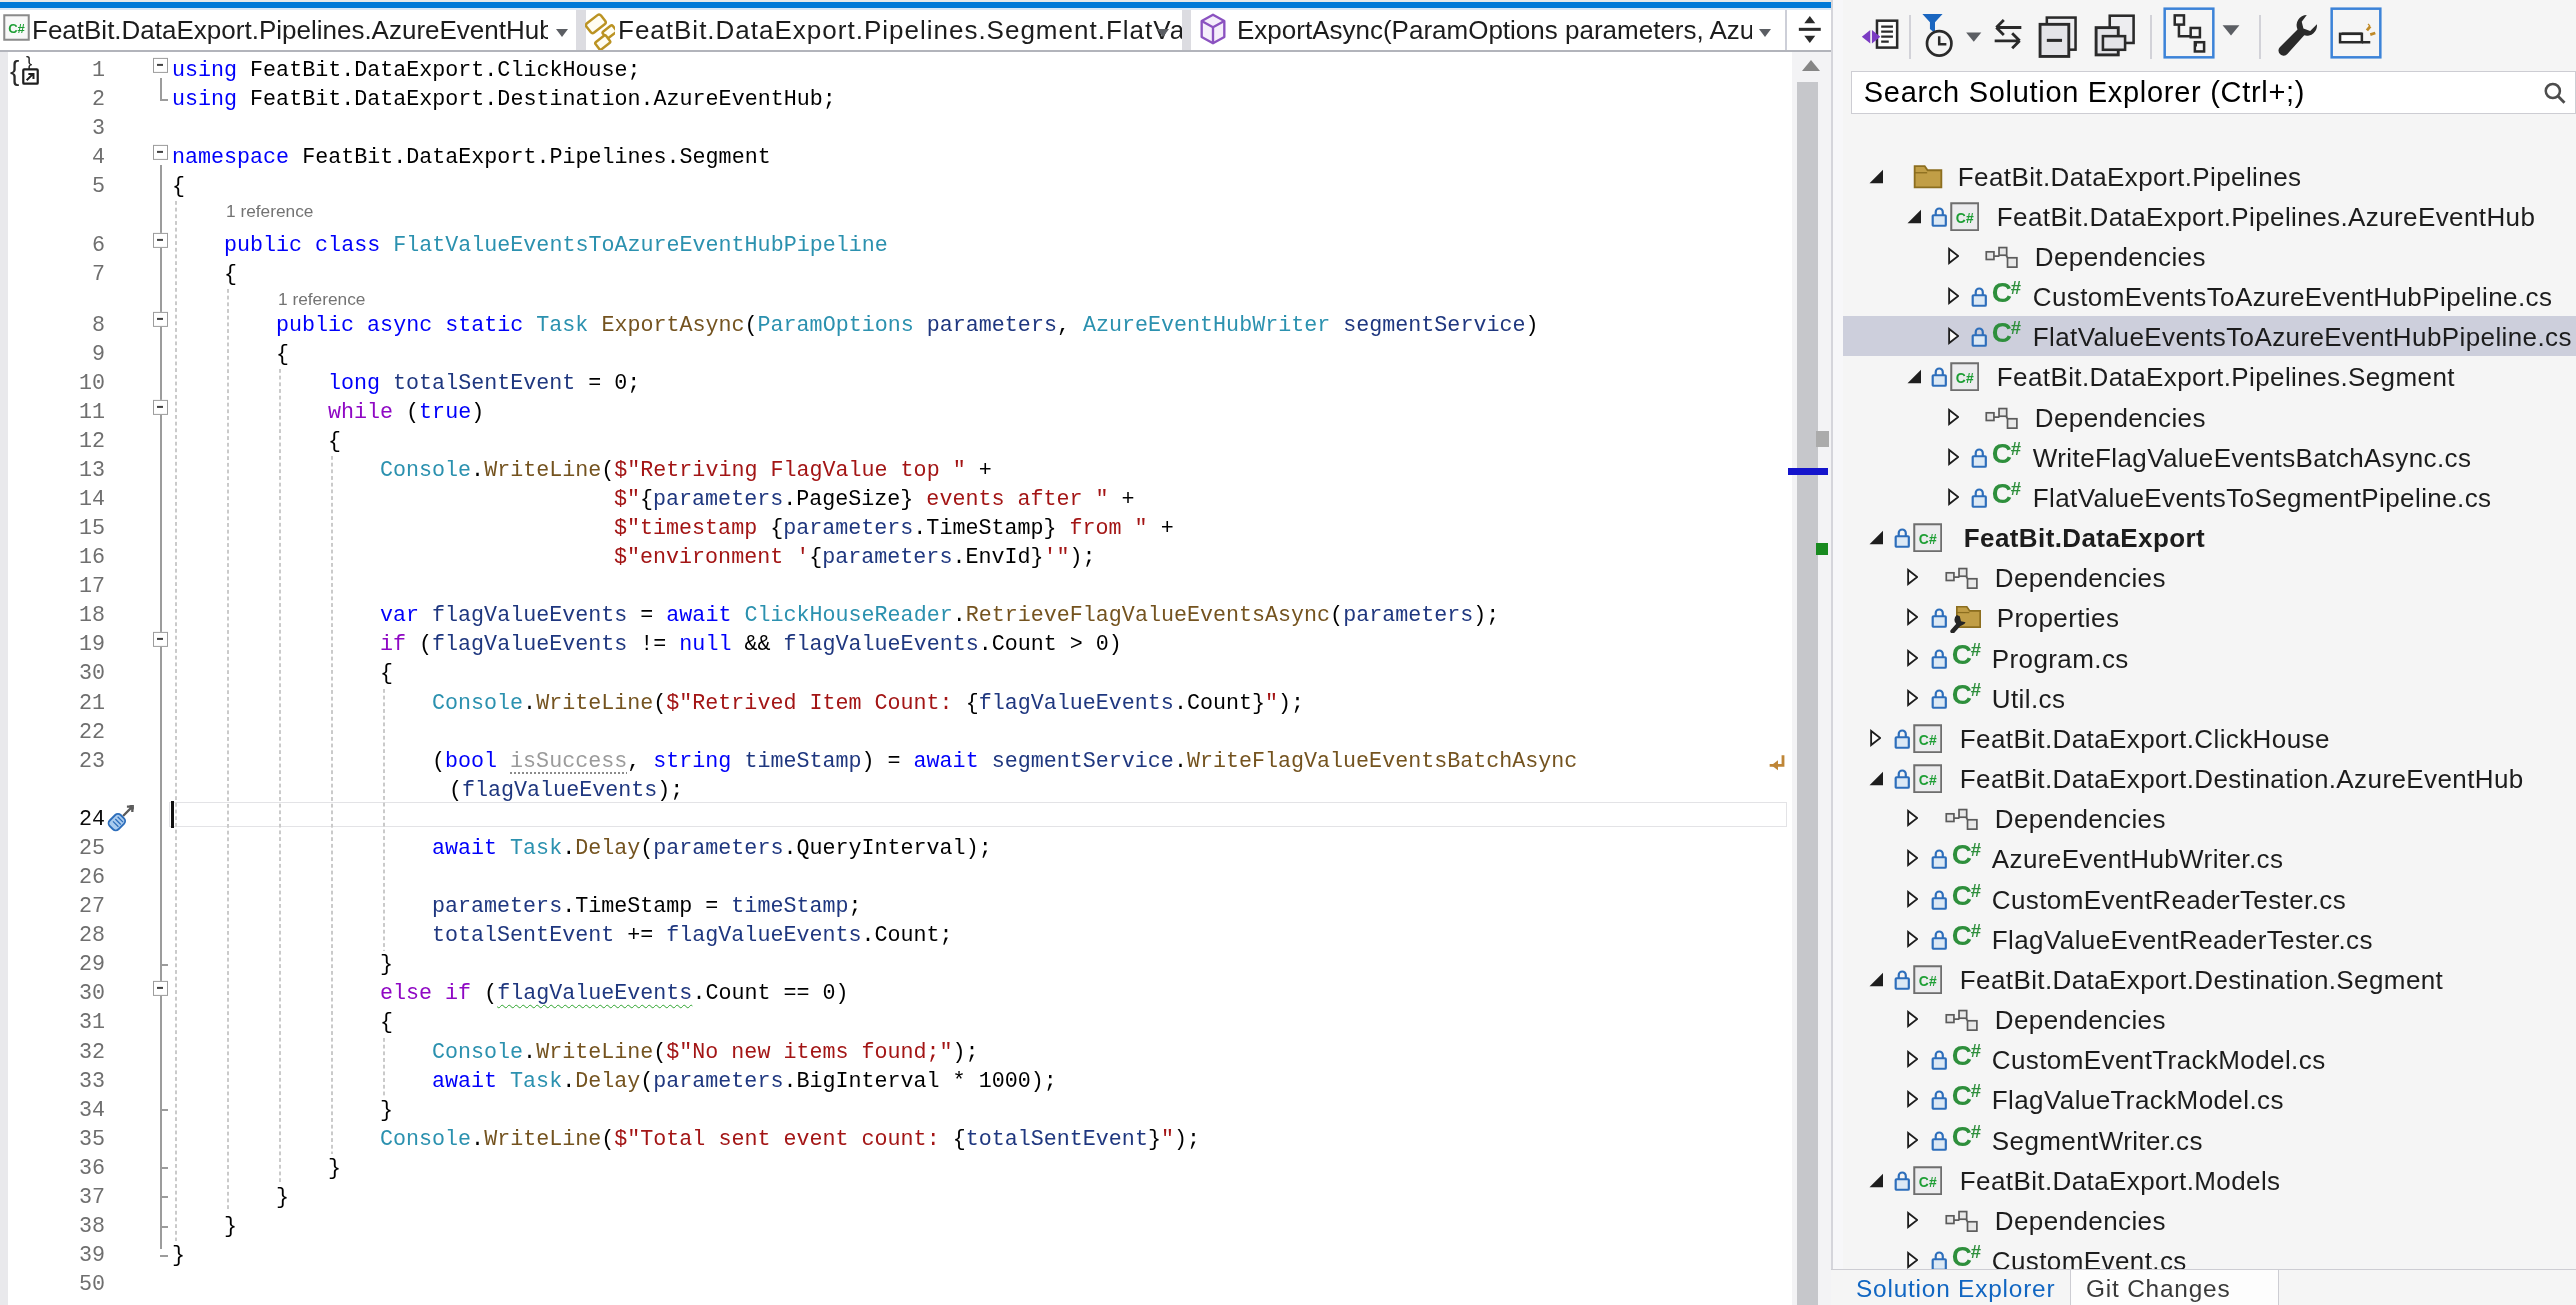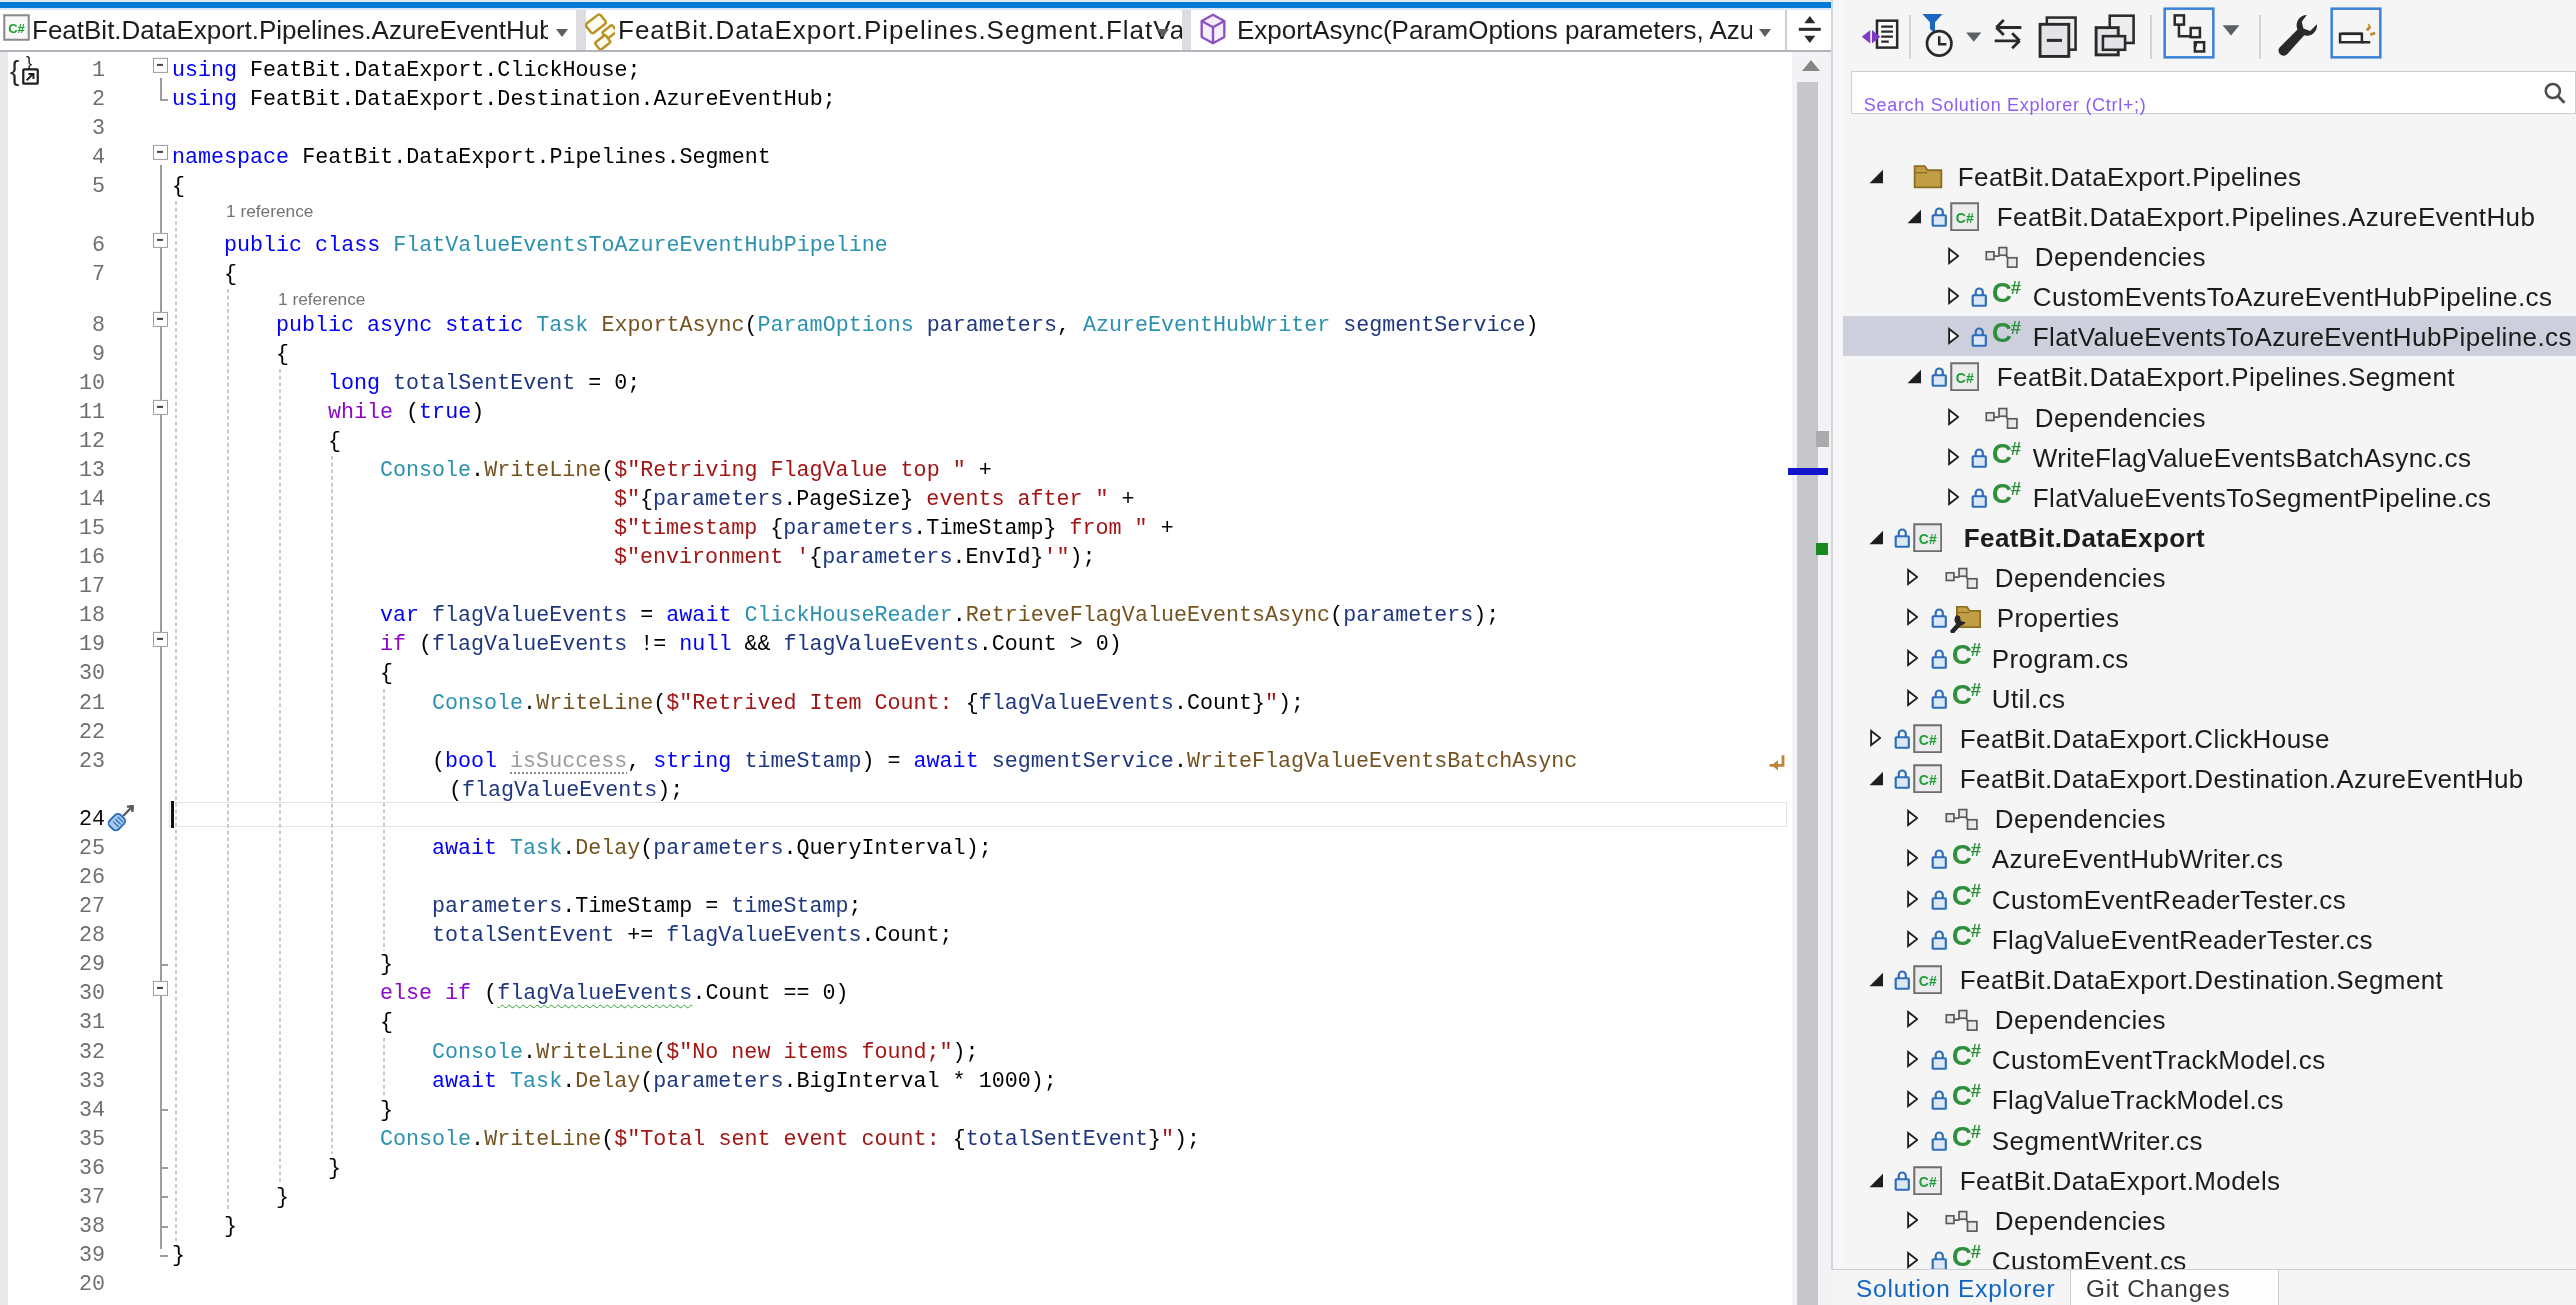--- a/index.html
+++ b/index.html
@@ -58,21 +58,21 @@
 
 
 #wrapg { position:absolute; left:1765px; top:745px; font-size:23.6px; color:#BF8637; }
 
 
 #sep { position:absolute; left:1831px; top:0; width:745px; height:1306px; background:#F5F5F5; }
 #sep .leftline { position:absolute; left:0; top:0; width:1.7px; height:1306px; background:#D5D5DB; }
 #sep .leftpale { position:absolute; left:1.7px; top:0; width:10px; height:1306px; background:#F7F7F9; }
 #search { position:absolute; left:20px; top:71px; width:725px; height:43px; background:#fff;
   border:1.7px solid #CDCDD3; }
-#search .ph { position:absolute; left:11.8px; top:23px; font-size:18px; letter-spacing:0.7px; color:#8b5cf6; }
+#search .ph { position:absolute; left:11.8px; top:4px; font-size:29px; letter-spacing:0.7px; color:#000000; }
 .tsep { position:absolute; top:15px; width:1.7px; height:44px; background:#D2D2D8; }
 
 
 .trow { position:absolute; left:11.8px; width:733px; height:40px; }
 .trow.sel { background:#CDCFDC; }
 .ttxt { position:absolute; top:5.9px; font-size:26px; letter-spacing:0.4px; color:#1C1C1C; white-space:nowrap; }
 .ttxt.b { font-weight:bold; }
 .csf { font-size:28px; font-weight:bold; color:#2E8F3C; letter-spacing:-1.3px; }
 .csf b { font-size:18.5px; vertical-align:7.6px; letter-spacing:0; }
 
@@ -172,21 +172,21 @@
 <div class="num" style="top:977px">30</div>
 <div class="num" style="top:1006px">31</div>
 <div class="num" style="top:1036px">32</div>
 <div class="num" style="top:1065px">33</div>
 <div class="num" style="top:1094px">34</div>
 <div class="num" style="top:1123px">35</div>
 <div class="num" style="top:1152px">36</div>
 <div class="num" style="top:1181px">37</div>
 <div class="num" style="top:1210px">38</div>
 <div class="num" style="top:1239px">39</div>
-<div class="num" style="top:1268px">20</div>
+<div class="num" style="top:1268px">50</div>
 </div>
 <div id="code">
 <div class="crow" style="top:54px;left:172px"><span class="k">using</span> FeatBit.DataExport.ClickHouse;</div>
 <div class="crow" style="top:83px;left:172px"><span class="k">using</span> FeatBit.DataExport.Destination.AzureEventHub;</div>
 <div class="crow" style="top:112px;left:172px"></div>
 <div class="crow" style="top:141px;left:172px"><span class="k">namespace</span> FeatBit.DataExport.Pipelines.Segment</div>
 <div class="crow" style="top:170px;left:172px">{</div>
 <div class="clens" style="top:199px;left:226px">1 reference</div>
 <div class="crow" style="top:229px;left:224px"><span class="k">public class</span> <span class="t">FlatValueEventsToAzureEventHubPipeline</span></div>
 <div class="crow" style="top:258px;left:224px">{</div>

